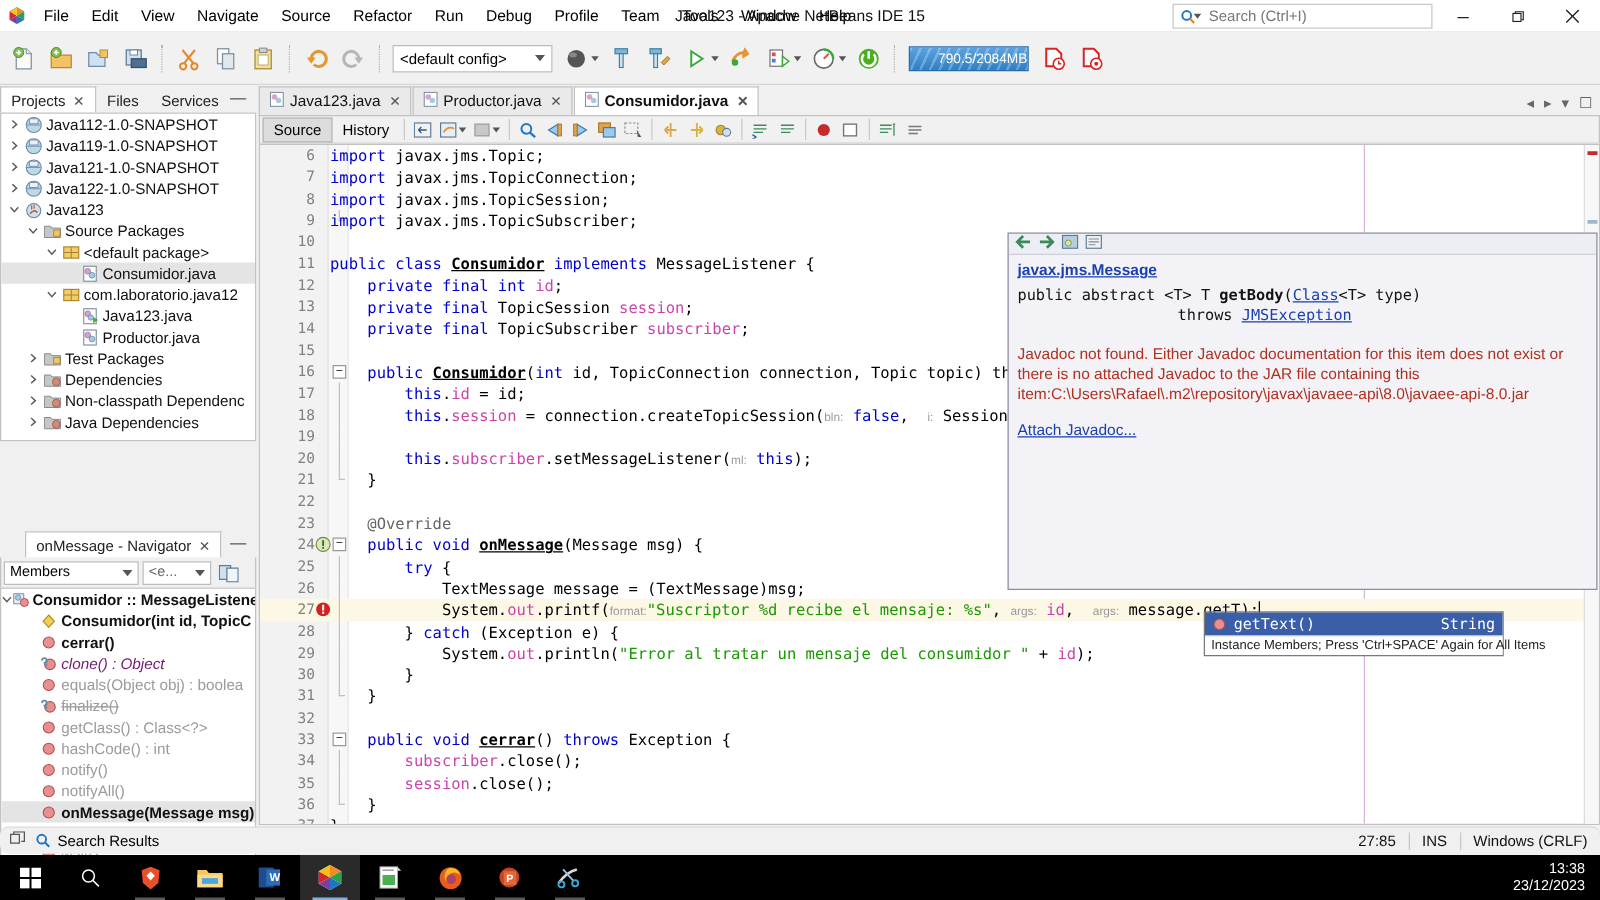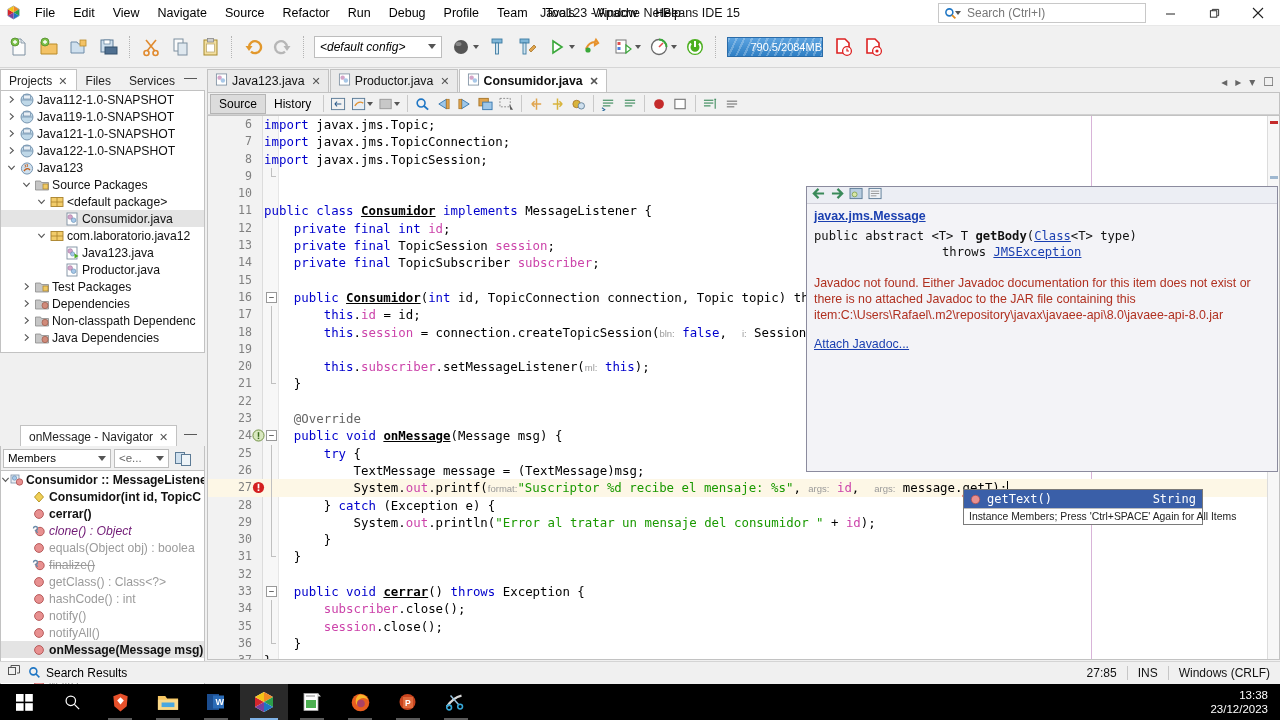--- a/index.html
+++ b/index.html
@@ -43,21 +43,21 @@
     position: absolute; top: 26px; left: 0; width: 1280px; height: 42px;
     background: #f1f1f1; border-bottom: 1px solid #d6d6d6;
     display: flex; align-items: center; padding: 0 4px;
   }
   .tb-btn { width: 30px; height: 34px; display: flex; align-items: center; justify-content: center; }
   .tb-sep { width: 2px; height: 22px; margin: 0 5px;
             border-left: 1px dotted #b4b4b4; }
   .cfg-combo {
     width: 128px; height: 22px; background: #fff; border: 1px solid #bdbdbd;
     display: flex; align-items: center; justify-content: space-between;
-    padding: 0 5px; font-size: 12px; margin: 0 4px; font-style: italic;
+    padding: 0 5px; font-size: 12px; margin: 0 4px;
   }
   .caret-d { width: 0; height: 0; border-left: 4px solid transparent; border-right: 4px solid transparent;
              border-top: 5px solid #555; }
   .tiny-caret { width:0;height:0;border-left:3px solid transparent;border-right:3px solid transparent;
                 border-top:4px solid #555; margin-left:-3px; margin-right:3px;}
   .memgauge {
     width: 96px; height: 20px; background: linear-gradient(#5ca3e0,#2f7fc4);
     color: #fff; font-size: 11px; display: flex; align-items: center; justify-content: flex-end;
     border: 1px solid #2a6ba8; margin: 0 5px; position: relative; overflow: hidden;
   }
@@ -193,21 +193,21 @@
   .cmpl-row .rt { margin-left: auto; }
   .cmpl-hint {
     background: #ffffff; color: #222; font-size: 10.4px; padding: 2px 5px;
     border-top: 1px solid #bdbdbd; white-space: nowrap;
   }
 
   
   .search-results-bar {
     position: absolute; left: 0; top: 661px; width: 1280px; height: 22px;
     background: #f0f0f0; display: flex; align-items: center; padding-left: 8px;
-    border-top: 1px solid #d4d4d4; font-size: 12px;
+    border-top: 1px solid #d4d4d4; font-size: 12px; border-radius: 7px;
   }
   .status-right { margin-left: auto; display: flex; align-items: center; }
   .st-cell { padding: 0 10px; font-size: 12px; color:#111; }
   .st-div { width:1px; height:14px; background:#c6c6c6;}
 
   
   .taskbar {
     position: absolute; left: 0; top: 684px; width: 1280px; height: 36px; background: #000000;
     display: flex; align-items: center;
   }
@@ -1053,21 +1053,21 @@
     </div>
 
     <div class="code-area">
       <div class="glyph-gutter"></div>
       <div class="fold-col"></div>
       <div class="caret-line" style="left:883px"></div>
       <div class="code" id="code-lines">
           <div class="cline"><span class="ln">6</span><span class="txt"><span class="kw">import</span><span class="plain"> javax.jms.Topic;</span></span></div>
           <div class="cline"><span class="ln">7</span><span class="txt"><span class="kw">import</span><span class="plain"> javax.jms.TopicConnection;</span></span></div>
           <div class="cline"><span class="ln">8</span><span class="txt"><span class="kw">import</span><span class="plain"> javax.jms.TopicSession;</span></span></div>
-          <div class="cline"><span class="ln">9</span><span class="foldline" style="top:0;height:9px"></span><span style="position:absolute;left:63px;top:8px;width:5px;height:1px;background:#c0c0c0"></span></div>
+          <div class="cline"><span class="ln">9</span><span class="foldline" style="top:0;height:9px"></span><span style="position:absolute;left:63px;top:8px;width:5px;height:1px;background:#c0c0c0"></span><span class="txt"><span class="kw">import</span><span class="plain"> javax.jms.TopicSubscriber;</span></span></div>
           <div class="cline"><span class="ln">10</span><span class="txt"></span></div>
           <div class="cline"><span class="ln">11</span><span class="txt"><span class="kw">public class </span><span class="cls">Consumidor</span><span class="kw"> implements </span><span class="plain">MessageListener {</span></span></div>
           <div class="cline"><span class="ln">12</span><span class="txt"><span class="plain">    </span><span class="kw">private final int </span><span class="fld">id</span><span class="plain">;</span></span></div>
           <div class="cline"><span class="ln">13</span><span class="txt"><span class="plain">    </span><span class="kw">private final </span><span class="plain">TopicSession </span><span class="fld">session</span><span class="plain">;</span></span></div>
           <div class="cline"><span class="ln">14</span><span class="txt"><span class="plain">    </span><span class="kw">private final </span><span class="plain">TopicSubscriber </span><span class="fld">subscriber</span><span class="plain">;</span></span></div>
           <div class="cline"><span class="ln">15</span><span class="txt"></span></div>
           <div class="cline"><span class="ln">16</span><span class="foldmark">−</span><span class="txt"><span class="plain">    </span><span class="kw">public </span><span class="cls">Consumidor</span><span class="plain">(</span><span class="kw">int</span><span class="plain"> id, TopicConnection connection, Topic topic) th</span></span></div>
           <div class="cline"><span class="ln">17</span><span class="foldline" style="top:0;bottom:0"></span><span class="txt"><span class="plain">        </span><span class="kw">this</span><span class="plain">.</span><span class="fld">id</span><span class="plain"> = id;</span></span></div>
           <div class="cline"><span class="ln">18</span><span class="foldline" style="top:0;bottom:0"></span><span class="txt"><span class="plain">        </span><span class="kw">this</span><span class="plain">.</span><span class="fld">session</span><span class="plain"> = connection.createTopicSession(</span><span class="hint">bln:</span><span class="plain"> </span><span class="kw">false</span><span class="plain">,  </span><span class="hint">i:</span><span class="plain"> Session</span></span></div>
           <div class="cline"><span class="ln">19</span><span class="foldline" style="top:0;bottom:0"></span></div>

